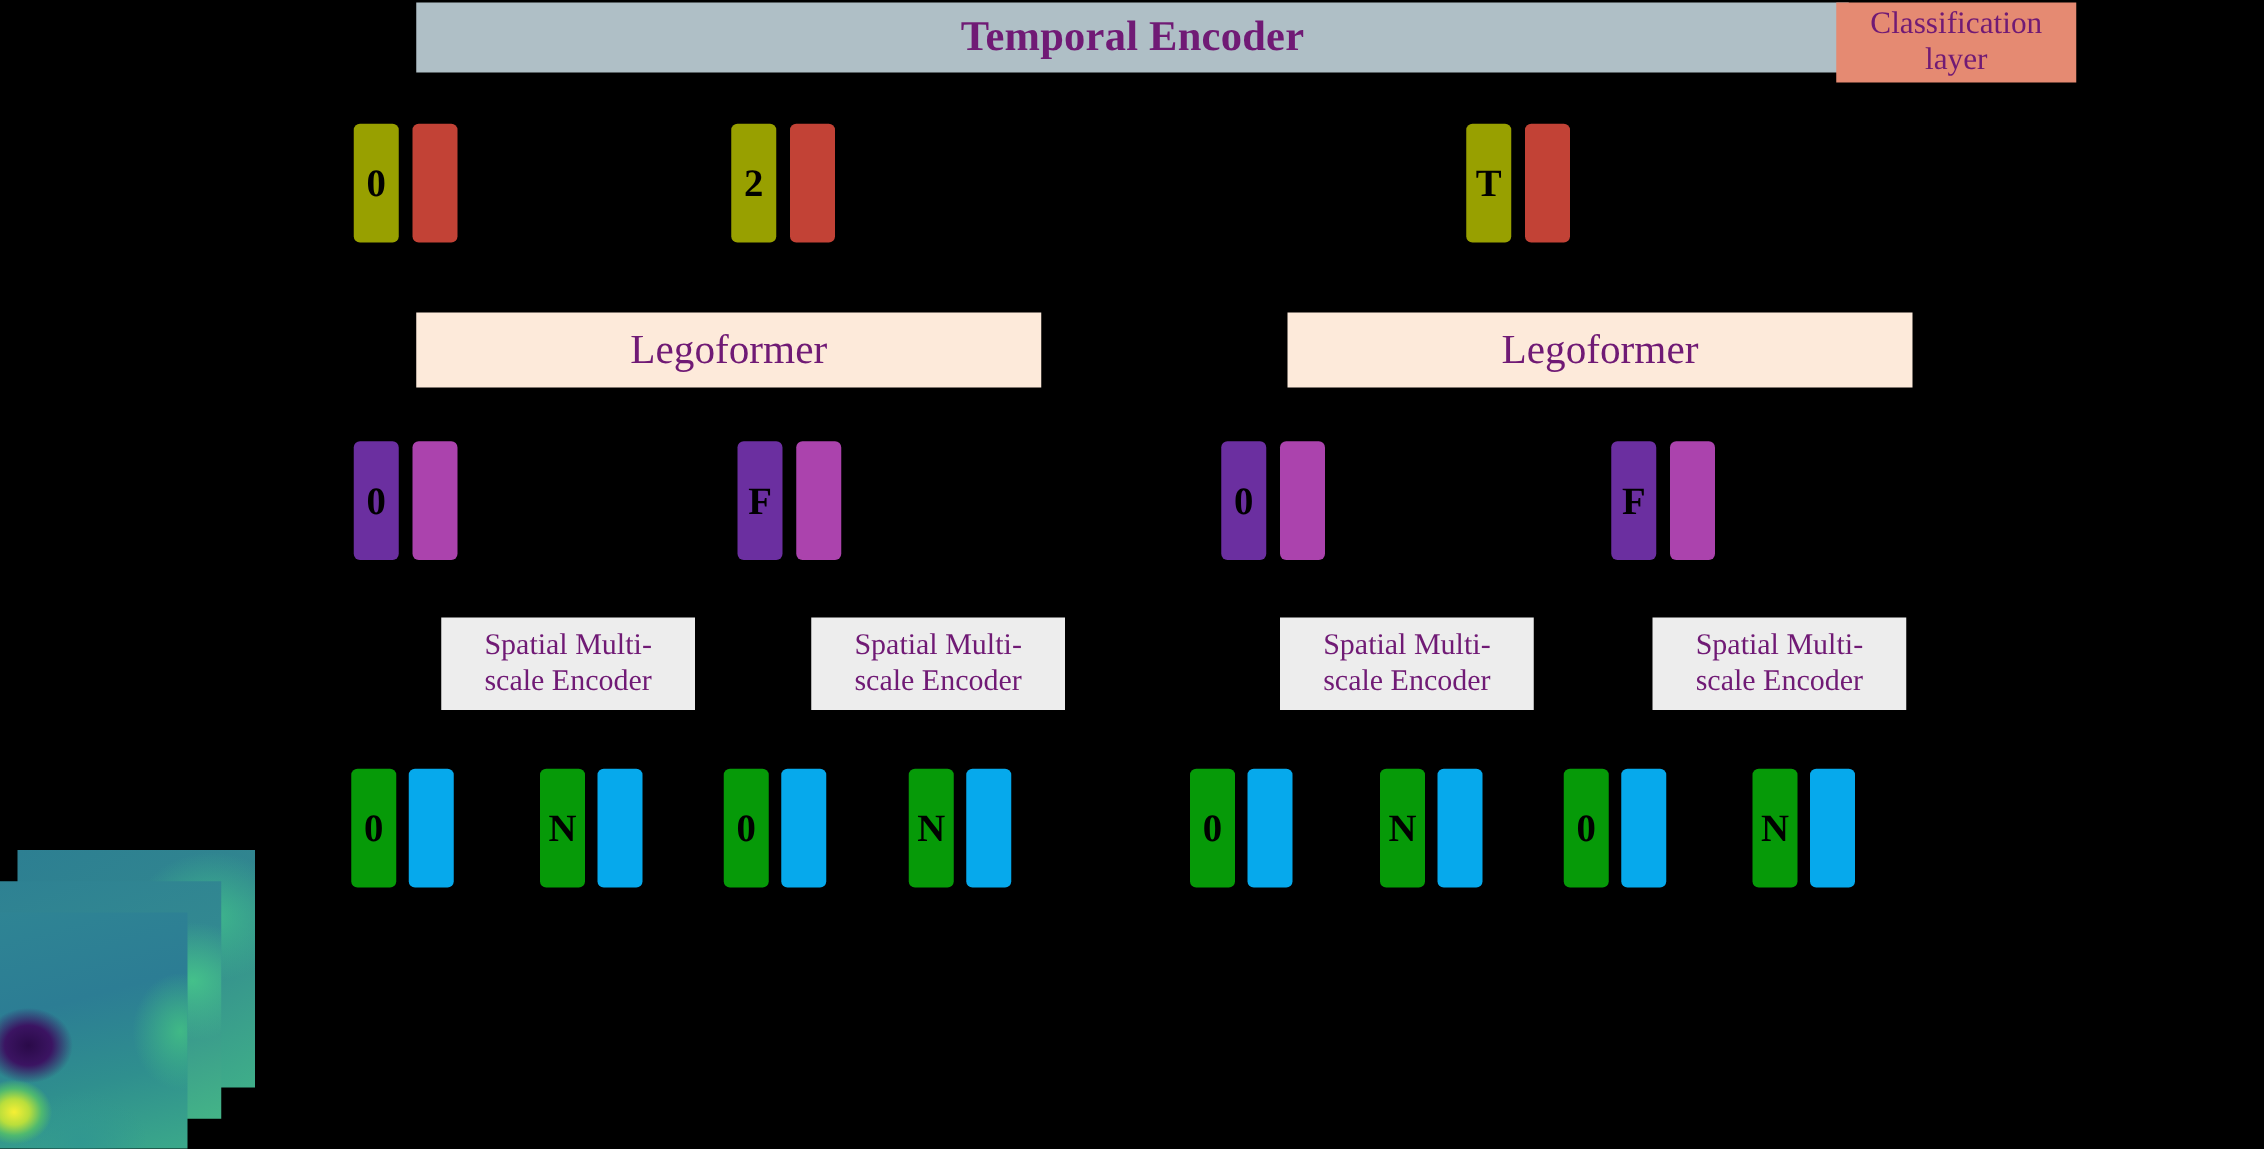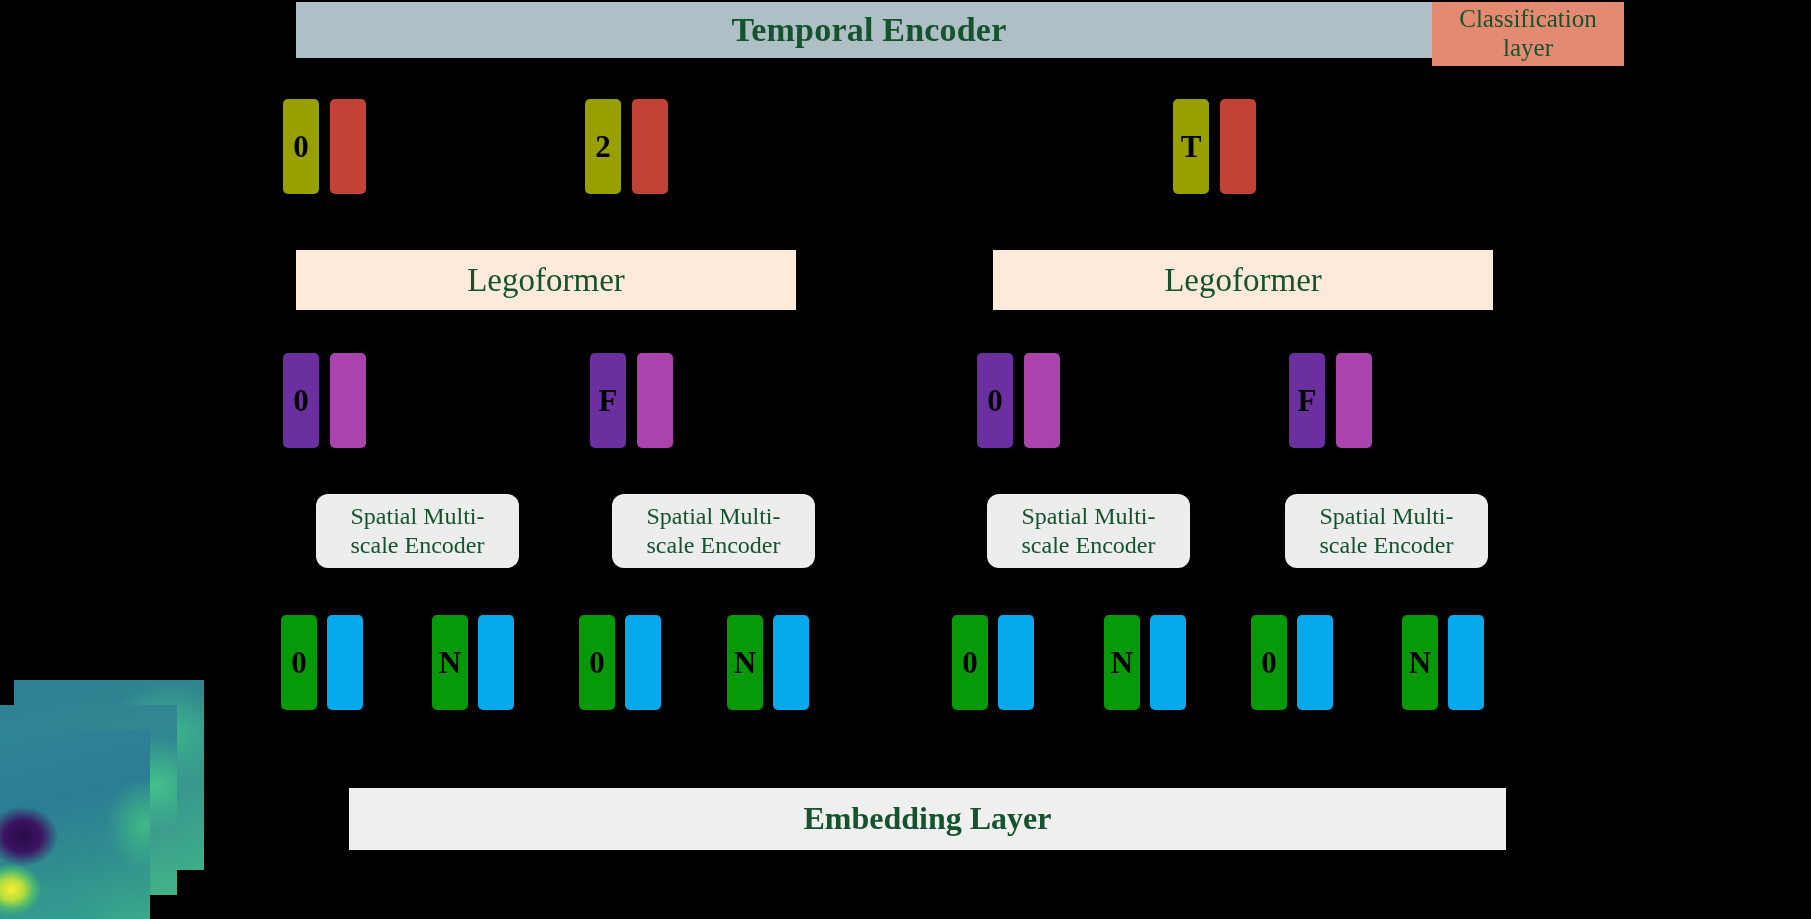--- a/index.html
+++ b/index.html
@@ -18,22 +18,23 @@
 
   
   .abs { position: absolute; box-sizing: border-box; }
 
   
   .bar {
     display: flex;
     align-items: center;
     justify-content: center;
     text-align: right;
-    color: #14532d;
+    color: #701a75;
     line-height: 1.05;
+    margin-left: 37px;
   }
   .bar-temporal {
     background: #afbfc6;
     font-weight: bold;
     font-size: 34px;
     letter-spacing: 0.2px;
   }
   .bar-embedding {
     background: #efefef;
     font-weight: bold;
@@ -49,21 +50,20 @@
   .bar-legoformer {
     background: #fdeada;
     font-size: 33px;
   }
   .bar-spatial {
     background: #ededed;
     font-size: 24px;
     line-height: 1.2;
     flex-direction: column;
     padding: 2px 6px;
-    border-radius: 12px;
   }
 
   
   .token {
     border-radius: 5px;
     display: flex;
     align-items: center;
     justify-content: center;
     color: #000000;
     font-weight: bold;
@@ -170,21 +170,20 @@
 
   <div class="abs token" style="left:1104px; top:615px; width:36px; height:95px; background:#069a08;">N</div>
   <div class="abs token blank" style="left:1150px; top:615px; width:36px; height:95px; background:#06a9ec;"></div>
 
   <div class="abs token" style="left:1251px; top:615px; width:36px; height:95px; background:#069a08;">0</div>
   <div class="abs token blank" style="left:1297px; top:615px; width:36px; height:95px; background:#06a9ec;"></div>
 
   <div class="abs token" style="left:1402px; top:615px; width:36px; height:95px; background:#069a08;">N</div>
   <div class="abs token blank" style="left:1448px; top:615px; width:36px; height:95px; background:#06a9ec;"></div>
 
-  <div class="abs bar bar-embedding" style="left:349px; top:788px; width:1157px; height:62px;">Embedding Layer</div>
 
   <div class="heat-stack" style="left:-40px; top:680px; width:280px; height:239px;">
     <div class="heat heat-back" style="left:54px; top:0px;"></div>
     <div class="heat heat-mid" style="left:27px; top:25px;"></div>
     <div class="heat heat-front" style="left:0px;  top:50px;"></div>
   </div>
 
 </div>
 
 </body></html>

